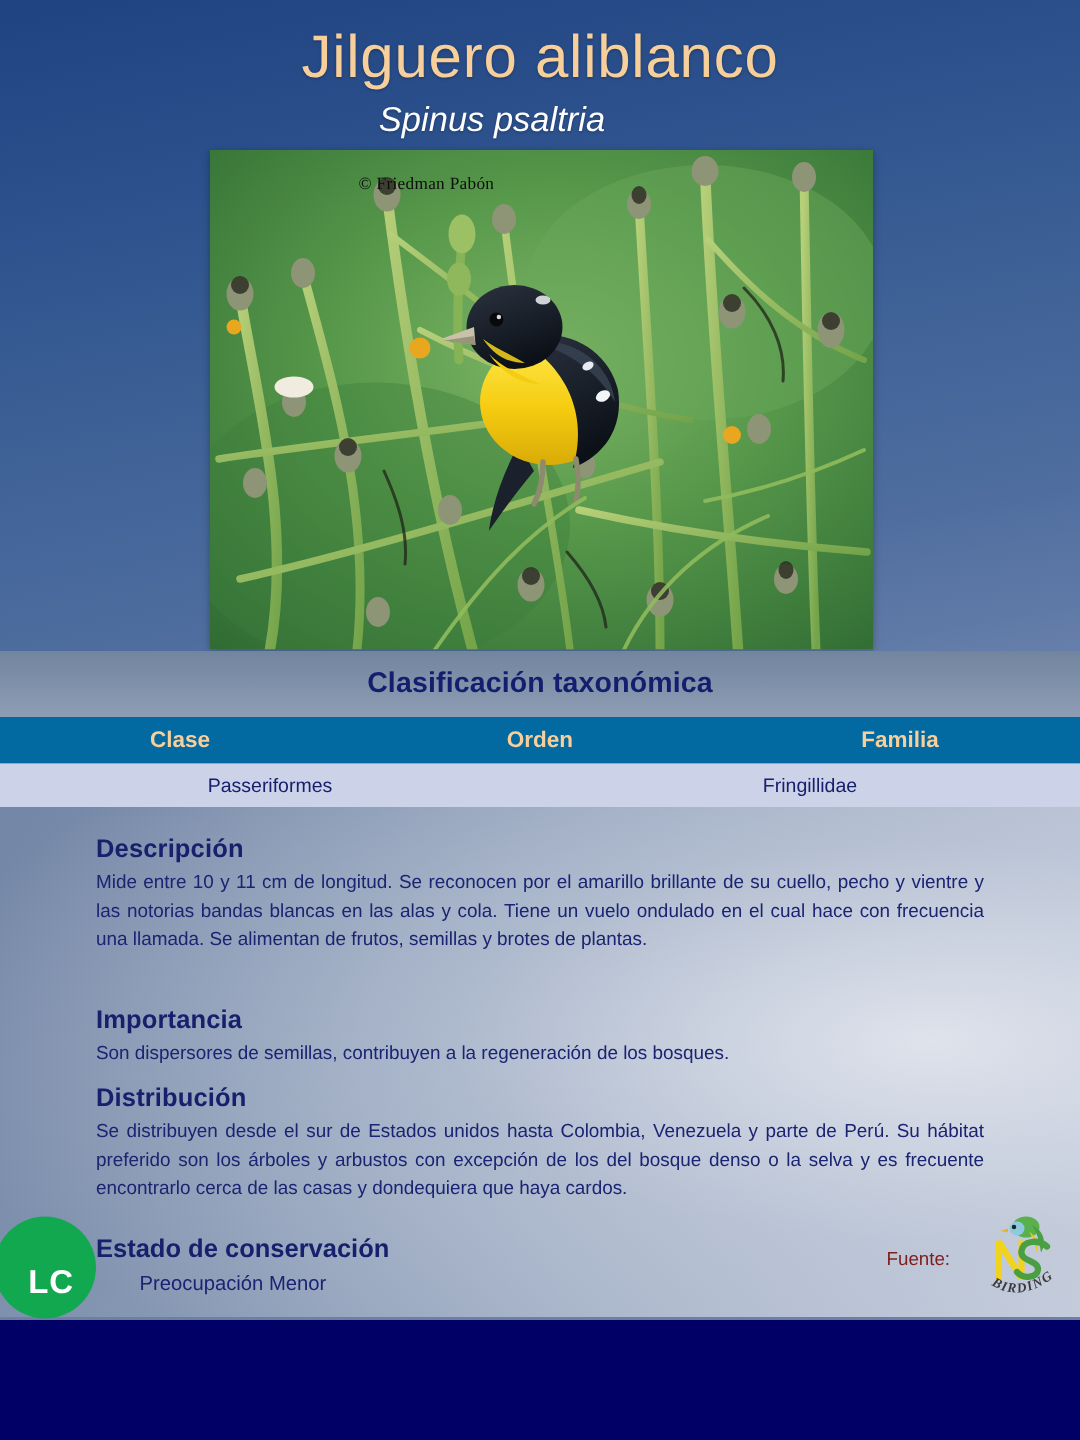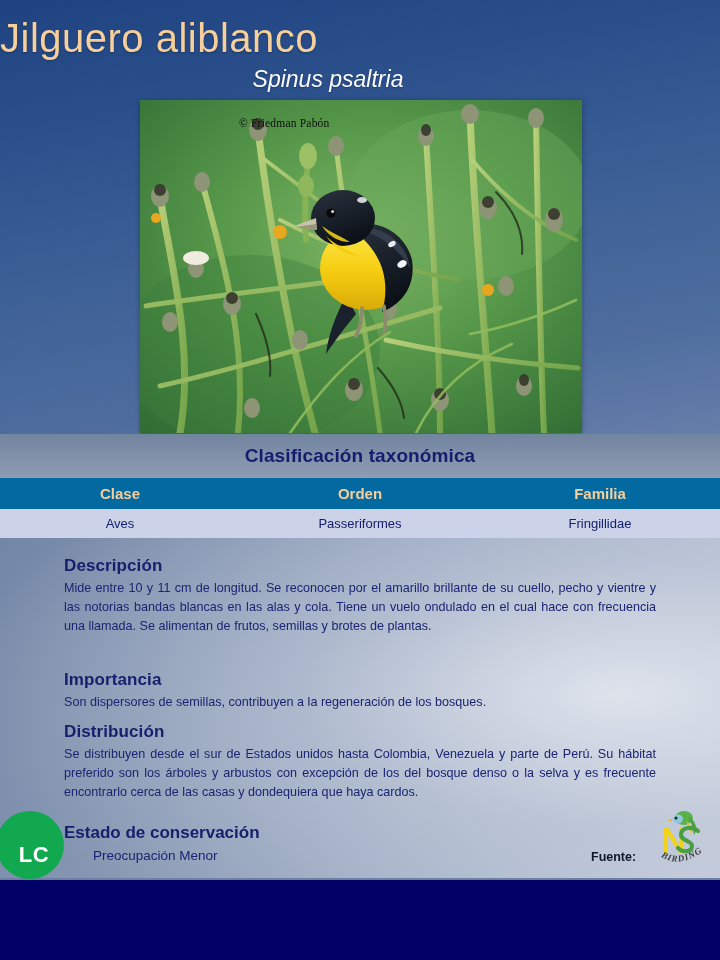--- a/index.html
+++ b/index.html
@@ -17,20 +17,21 @@
   }
 
   
   .hero {
     position:absolute; left:0; top:0;
     width:720px; height:466px;
     background:linear-gradient(170deg,#1f4380 0%, #2a4f8b 22%, #3d6096 50%, #4f6e9f 76%, #6d83ad 100%);
   }
   .title {
     position:absolute; left:0; top:16px; width:720px;
+    text-align:center;
     font-size:40px; font-weight:400; letter-spacing:.5px;
     color:#f7cf9b;
     text-shadow:0 1px 2px rgba(0,0,0,.28);
   }
   .subtitle {
     position:absolute; left:0; top:66px; width:656px;
     text-align:center;
     font-size:23px; font-style:italic; font-weight:400;
     color:#fdfdfd;
     text-shadow:0 1px 2px rgba(0,0,0,.28);
@@ -117,22 +118,22 @@
   }
   .cons-head {
     position:absolute; left:64px; top:823px;
     font-size:17px; font-weight:700; color:#16206d;
   }
   .cons-sub {
     position:absolute; left:93px; top:848px;
     font-size:13.5px; color:#1b2472;
   }
   .fuente-label {
-    position:absolute; left:591px; top:850px;
-    font-size:12.5px; color:#0f172a;font-weight:bold;
+    position:absolute; left:591px; top:832px;
+    font-size:12.5px; color:#7f1d1d;
   }
   .source-logo {
     position:absolute; left:648px; top:807px;
     width:62px; height:62px;
   }
 
   
   .footer {
     position:absolute; left:0; top:878px; width:720px; height:82px;
     background:#000066;
@@ -287,21 +288,20 @@
 
   <div class="tax-title-band">
     <div class="tax-title">Clasificación taxonómica</div>
   </div>
   <div class="tax-head">
     <div>Clase</div>
     <div>Orden</div>
     <div>Familia</div>
   </div>
   <div class="tax-row">
-    <div>Aves</div>
     <div>Passeriformes</div>
     <div>Fringillidae</div>
   </div>
 
   <div class="body-panel">
 
     <div class="section s-desc">
       <div class="sec-head">Descripción</div>
       <div class="sec-body">Mide entre 10 y 11 cm de longitud. Se reconocen por el amarillo brillante de su cuello, pecho y vientre y las notorias bandas blancas en las alas y cola.  Tiene un vuelo ondulado en el cual hace con frecuencia una llamada. Se alimentan de frutos, semillas y brotes de plantas.</div>
     </div>

